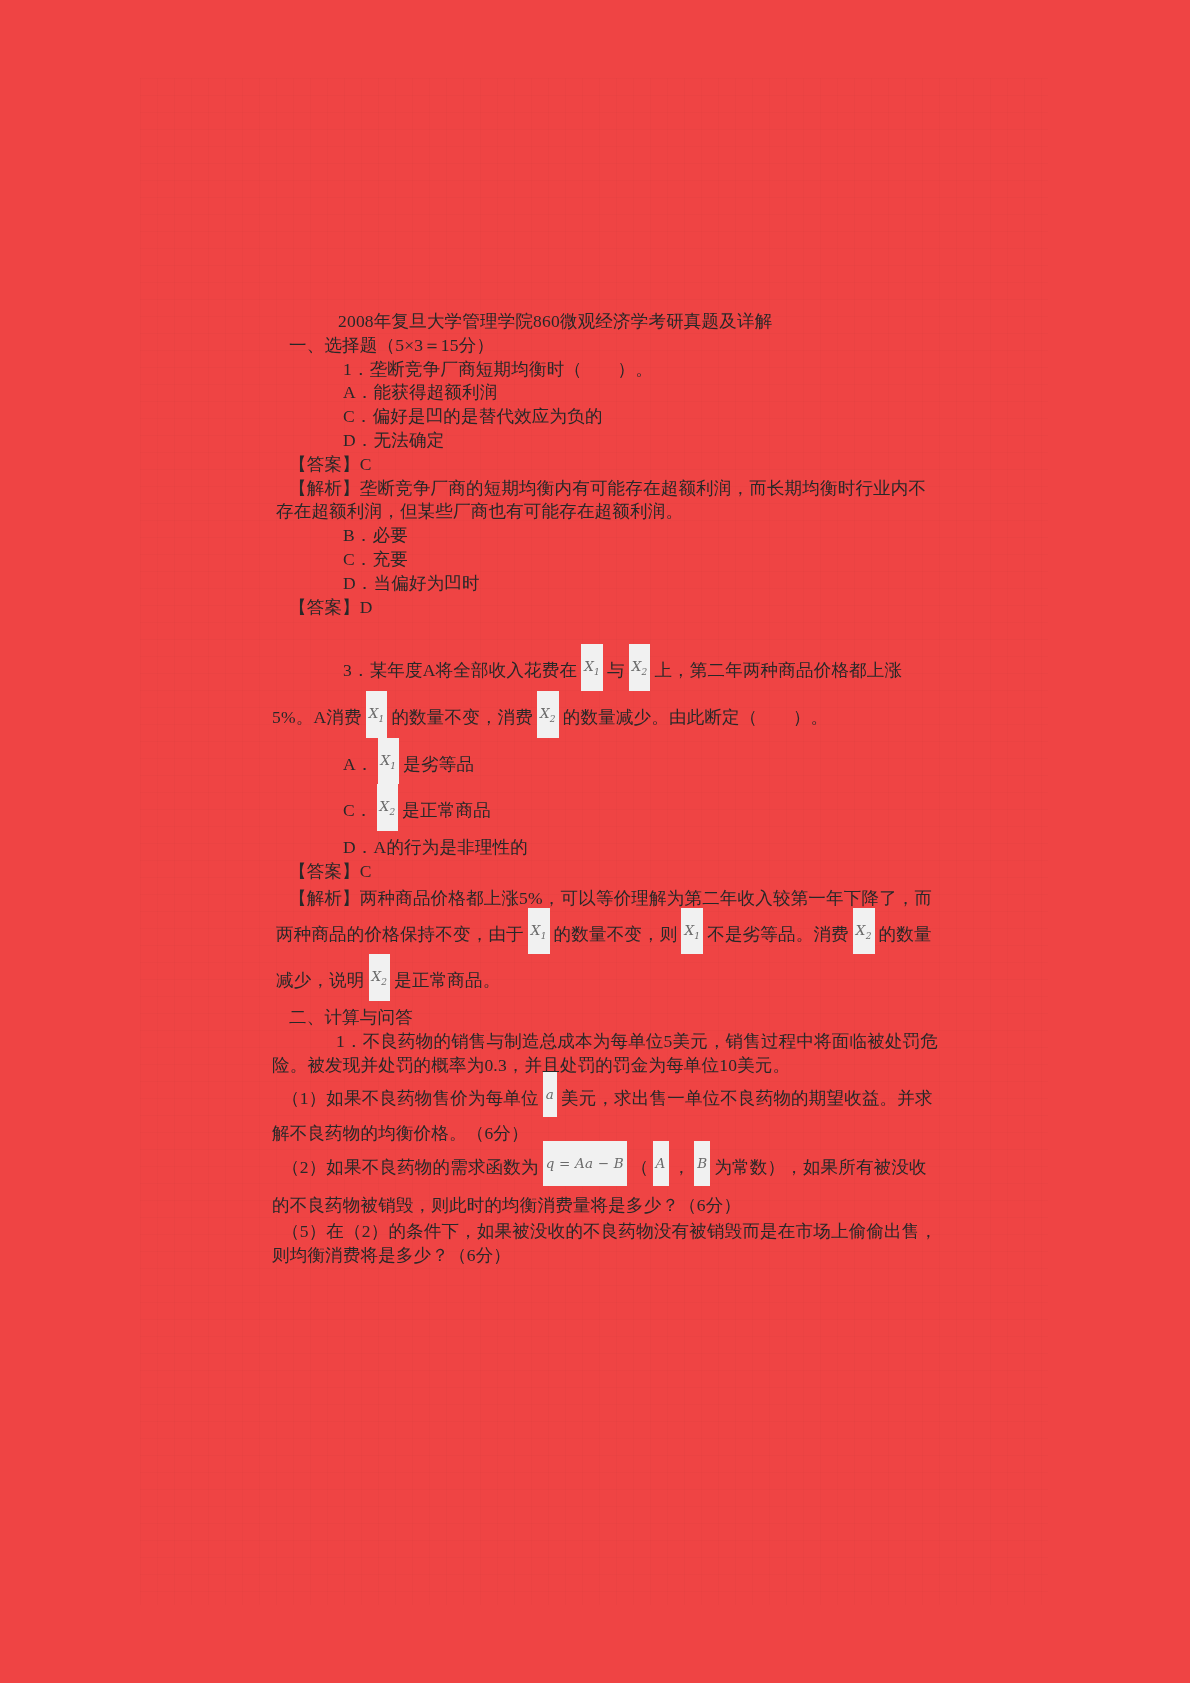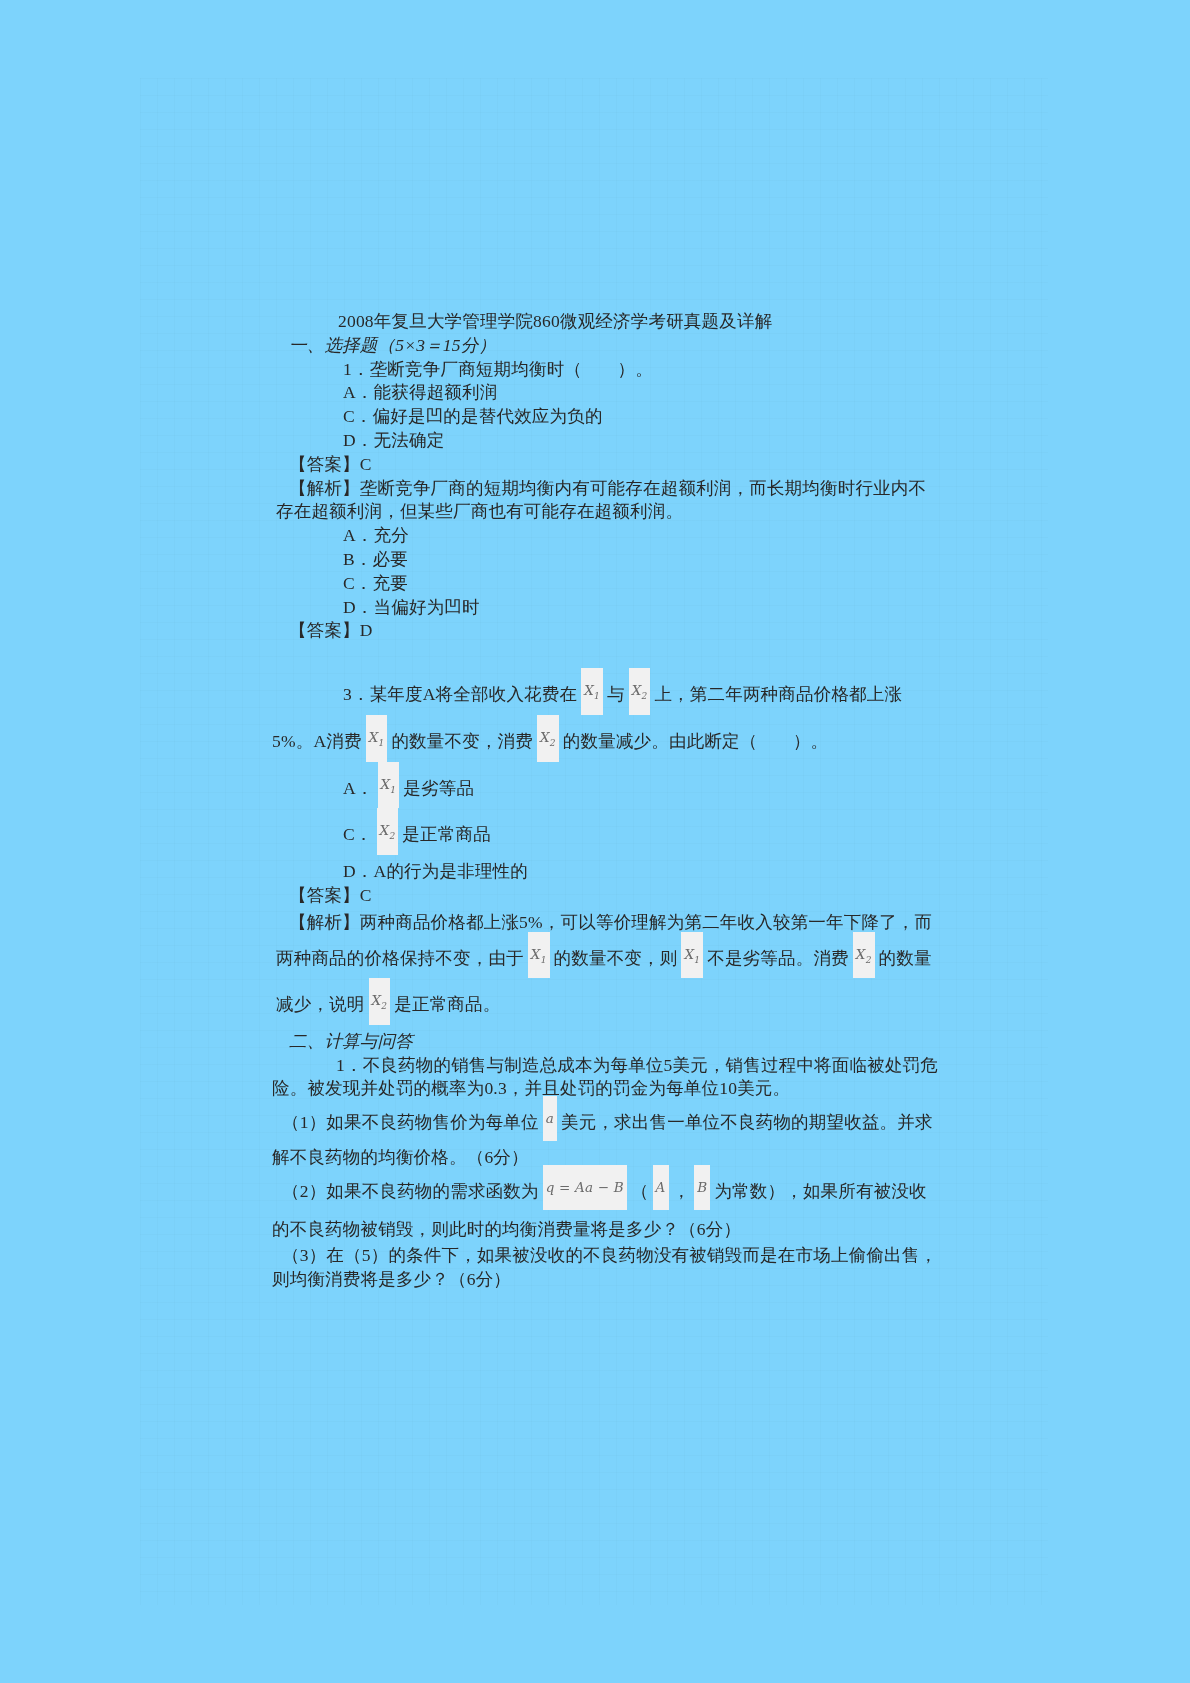--- a/index.html
+++ b/index.html
@@ -5,21 +5,21 @@
   html, body { margin: 0; padding: 0; }
   body {
     width: 1190px; height: 1683px;
     background: #ffffff;
     font-family: "Liberation Serif", "DejaVu Serif", serif;
     overflow: hidden;
   }
   .page {
     position: relative;
     width: 1190px; height: 1683px;
-    background: #7dd3fc;
+    background: #ef4444;
   }
   
   .scan-texture {
     position: absolute;
     left: 140px; top: 78px;
     width: 908px; height: 1527px;
     background-image:
       repeating-linear-gradient(to right, rgba(0,0,0,0.016) 0 1px, transparent 1px 17px),
       repeating-linear-gradient(to bottom, rgba(0,0,0,0.016) 0 1px, transparent 1px 17px);
     pointer-events: none;
@@ -28,21 +28,21 @@
     position: absolute;
     left: 272px; top: 310px;
     width: 670px;
     color: #282828;
     font-size: 17.5px;
     line-height: 23.8px;
     letter-spacing: 0.2px;
   }
   .block { margin: 0; }
   .b-title     { text-indent: 66px; }
-  .b-section   { margin-left: 4px; text-indent: 13px; font-style: italic; }
+  .b-section   { margin-left: 4px; text-indent: 13px; }
   .b-question  { text-indent: 71px; }
   .b-option    { text-indent: 71px; }
   .b-answer    { margin-left: 4px; text-indent: 13px; }
   .b-analysis  { margin-left: 4px; text-indent: 13px; }
   .b-numbered  { text-indent: 10px; }
   .b-statement { text-indent: 64px; }
   .rich { line-height: 29px; }
   .gap  { margin-top: 30px; }
   .math {
     display: inline-block;
@@ -67,30 +67,29 @@
   <div class="scan-texture"></div>
   <div class="content">
       <div class="block b-title">2008年复旦大学管理学院860微观经济学考研真题及详解</div>
       <div class="block b-section">一、选择题（5×3＝15分）</div>
       <div class="block b-question">1．垄断竞争厂商短期均衡时（　　）。</div>
       <div class="block b-option">A．能获得超额利润</div>
       <div class="block b-option">C．偏好是凹的是替代效应为负的</div>
       <div class="block b-option">D．无法确定</div>
       <div class="block b-answer">【答案】C</div>
       <div class="block b-analysis">【解析】垄断竞争厂商的短期均衡内有可能存在超额利润，而长期均衡时行业内不存在超额利润，但某些厂商也有可能存在超额利润。</div>
-      <div class="block b-option">A．充分</div>
       <div class="block b-option">B．必要</div>
       <div class="block b-option">C．充要</div>
       <div class="block b-option">D．当偏好为凹时</div>
       <div class="block b-answer">【答案】D</div>
       <div class="block b-question rich gap">3．某年度A将全部收入花费在<span class="math">X<sub>1</sub></span>与<span class="math">X<sub>2</sub></span>上，第二年两种商品价格都上涨5%。A消费<span class="math">X<sub>1</sub></span>的数量不变，消费<span class="math">X<sub>2</sub></span>的数量减少。由此断定（　　）。</div>
       <div class="block b-option rich">A．<span class="math">X<sub>1</sub></span>是劣等品</div>
       <div class="block b-option rich">C．<span class="math">X<sub>2</sub></span>是正常商品</div>
       <div class="block b-option">D．A的行为是非理性的</div>
       <div class="block b-answer">【答案】C</div>
       <div class="block b-analysis rich">【解析】两种商品价格都上涨5%，可以等价理解为第二年收入较第一年下降了，而两种商品的价格保持不变，由于<span class="math">X<sub>1</sub></span>的数量不变，则<span class="math">X<sub>1</sub></span>不是劣等品。消费<span class="math">X<sub>2</sub></span>的数量减少，说明<span class="math">X<sub>2</sub></span>是正常商品。</div>
       <div class="block b-section">二、计算与问答</div>
       <div class="block b-statement">1．不良药物的销售与制造总成本为每单位5美元，销售过程中将面临被处罚危险。被发现并处罚的概率为0.3，并且处罚的罚金为每单位10美元。</div>
       <div class="block b-numbered">（1）如果不良药物售价为每单位<span class="math">a</span>美元，求出售一单位不良药物的期望收益。并求解不良药物的均衡价格。（6分）</div>
       <div class="block b-numbered rich">（2）如果不良药物的需求函数为<span class="math">q = Aa − B</span>（<span class="math">A</span>，<span class="math">B</span>为常数），如果所有被没收的不良药物被销毁，则此时的均衡消费量将是多少？（6分）</div>
-      <div class="block b-numbered">（3）在（5）的条件下，如果被没收的不良药物没有被销毁而是在市场上偷偷出售，则均衡消费将是多少？（6分）</div>
+      <div class="block b-numbered">（5）在（2）的条件下，如果被没收的不良药物没有被销毁而是在市场上偷偷出售，则均衡消费将是多少？（6分）</div>
     </div>
 </div>
 
 </body></html>

